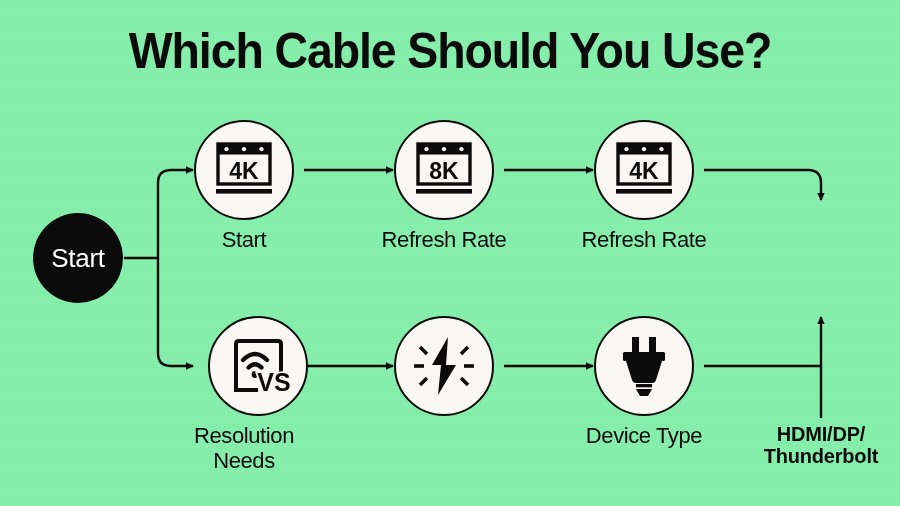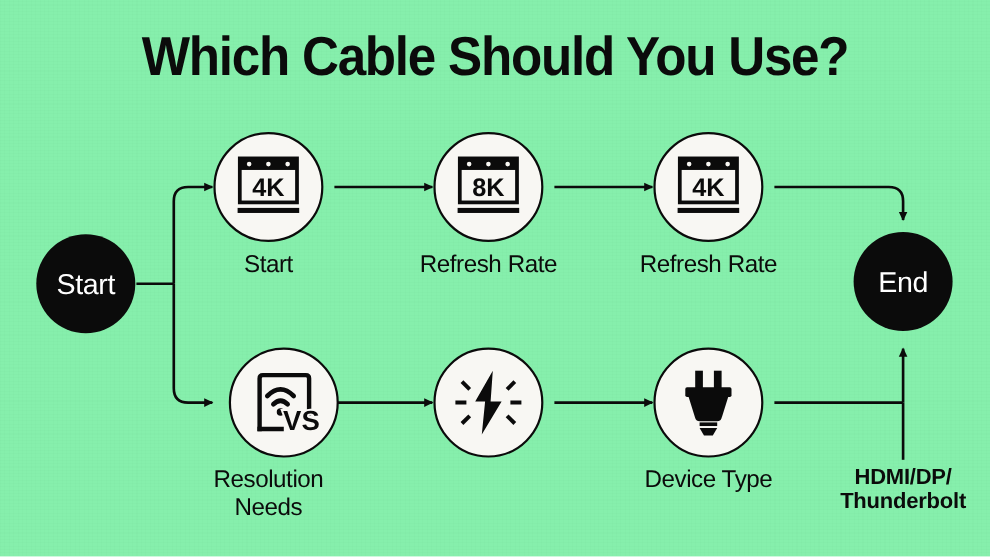--- a/index.html
+++ b/index.html
@@ -127,23 +127,20 @@
       <path d="M821,366 L821,317" marker-end="url(#arrow)"></path>
 
       <path d="M821,366 L821,418"></path>
     </g>
   </svg>
 
   <div class="node terminal" style="left:33px; top:213px; width:90px; height:90px;">
     <span>Start</span>
   </div>
 
-  <div class="node terminal" style="left:776px; top:211px; width:90px; height:90px;">
-    <span>End</span>
-  </div>
 
   <div class="node icon-node" style="left:194px; top:120px; width:100px; height:100px;">
     <svg width="62" height="58" viewBox="0 0 62 58">
       <rect x="5" y="3" width="52" height="40" fill="none" stroke="#0b0b0b" stroke-width="3.4"></rect>
       <rect x="5" y="3" width="52" height="10.5" fill="#0b0b0b"></rect>
       <circle cx="13.5" cy="8.2" r="2.1" fill="#f8f7f3"></circle>
       <circle cx="31" cy="8.2" r="2.1" fill="#f8f7f3"></circle>
       <circle cx="48.5" cy="8.2" r="2.1" fill="#f8f7f3"></circle>
       <text x="31" y="37.5" text-anchor="middle" fill="#0b0b0b" font-family="Liberation Sans, sans-serif" font-size="23" font-weight="700">4K</text>
       <rect x="3" y="48" width="56" height="4.6" fill="#0b0b0b"></rect>

